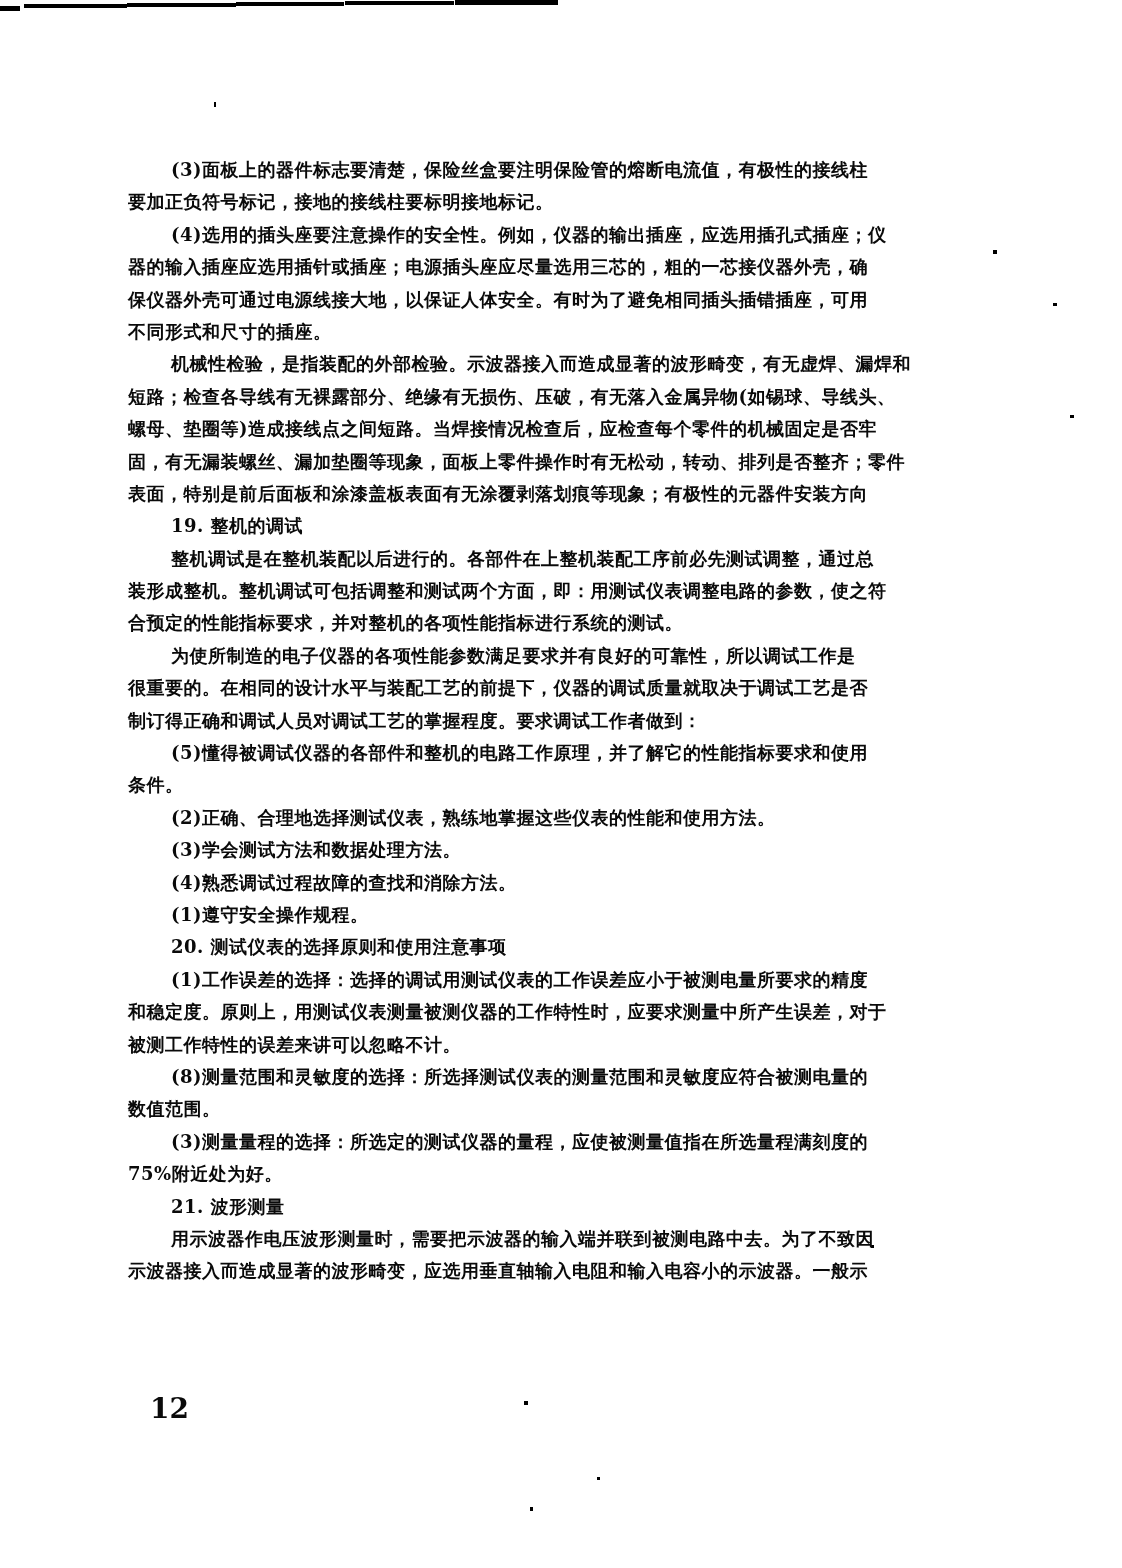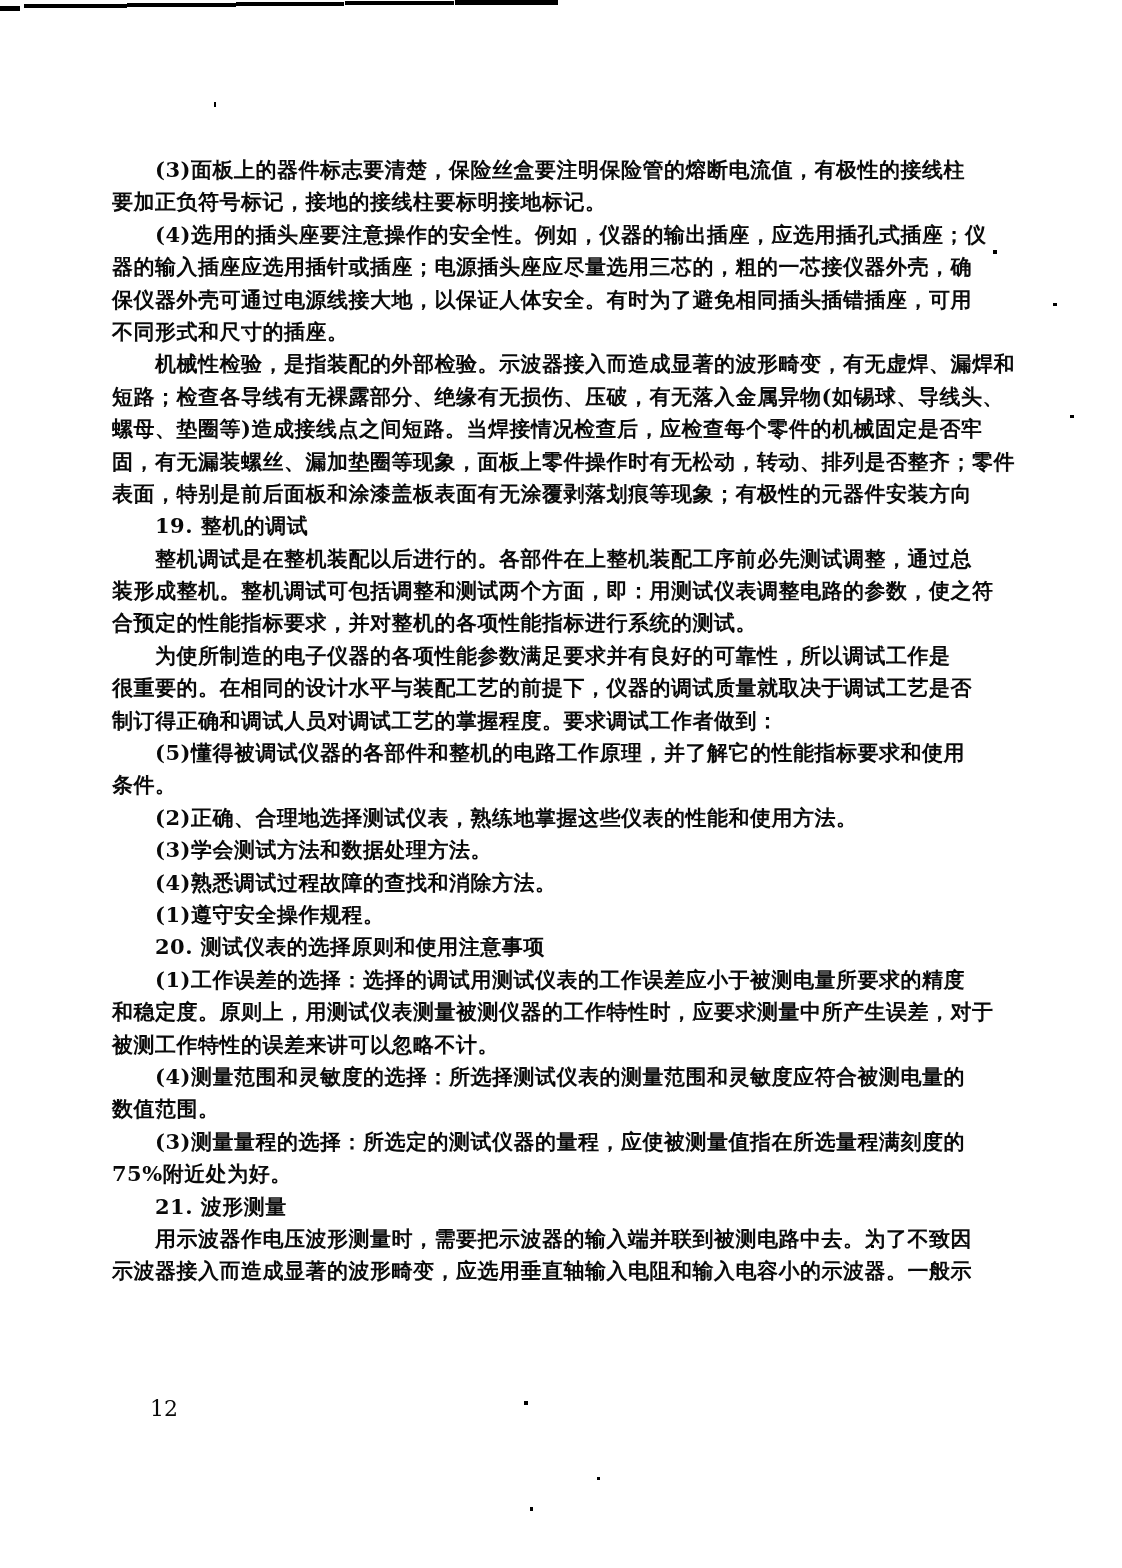--- a/index.html
+++ b/index.html
@@ -11,43 +11,43 @@
     position: relative;
     width: 1122px;
     height: 1568px;
     background: #ffffff;
     overflow: hidden;
     font-family: "DejaVu Serif", "Liberation Serif", serif;
     color: #0a0a0a;
   }
   .text-block {
     position: absolute;
-    left: 112px;
+    left: 128px;
     top: 154px;
     width: 845px;
-    font-size: 21px;
+    font-size: 18px;
     font-weight: 600;
     letter-spacing: 0.5px;
   }
   .line {
     display: block;
     white-space: nowrap;
     height: 32.4px;
     line-height: 32.4px;
     overflow: visible;
   }
   .line.indent {
     padding-left: 43px;
   }
   .page-number {
     position: absolute;
     left: 150px;
     top: 1396px;
-    font-size: 22px;
-    font-weight: 400;
+    font-size: 28px;
+    font-weight: 700;
     line-height: 26px;
   }
   .edge-segment, .noise-dot {
     position: absolute;
     background: #000000;
   }
 </style>
 </head>
 <body>
 
@@ -90,21 +90,21 @@
       <div class="line indent">(5)懂得被调试仪器的各部件和整机的电路工作原理，并了解它的性能指标要求和使用</div>
       <div class="line">条件。</div>
       <div class="line indent">(2)正确、合理地选择测试仪表，熟练地掌握这些仪表的性能和使用方法。</div>
       <div class="line indent">(3)学会测试方法和数据处理方法。</div>
       <div class="line indent">(4)熟悉调试过程故障的查找和消除方法。</div>
       <div class="line indent">(1)遵守安全操作规程。</div>
       <div class="line indent">20. 测试仪表的选择原则和使用注意事项</div>
       <div class="line indent">(1)工作误差的选择：选择的调试用测试仪表的工作误差应小于被测电量所要求的精度</div>
       <div class="line">和稳定度。原则上，用测试仪表测量被测仪器的工作特性时，应要求测量中所产生误差，对于</div>
       <div class="line">被测工作特性的误差来讲可以忽略不计。</div>
-      <div class="line indent">(4)测量范围和灵敏度的选择：所选择测试仪表的测量范围和灵敏度应符合被测电量的</div>
+      <div class="line indent">(8)测量范围和灵敏度的选择：所选择测试仪表的测量范围和灵敏度应符合被测电量的</div>
       <div class="line">数值范围。</div>
       <div class="line indent">(3)测量量程的选择：所选定的测试仪器的量程，应使被测量值指在所选量程满刻度的</div>
       <div class="line">75%附近处为好。</div>
       <div class="line indent">21. 波形测量</div>
       <div class="line indent">用示波器作电压波形测量时，需要把示波器的输入端并联到被测电路中去。为了不致因</div>
       <div class="line">示波器接入而造成显著的波形畸变，应选用垂直轴输入电阻和输入电容小的示波器。一般示</div>
     </div>
   <div class="page-number">12</div>
 </div>
 

